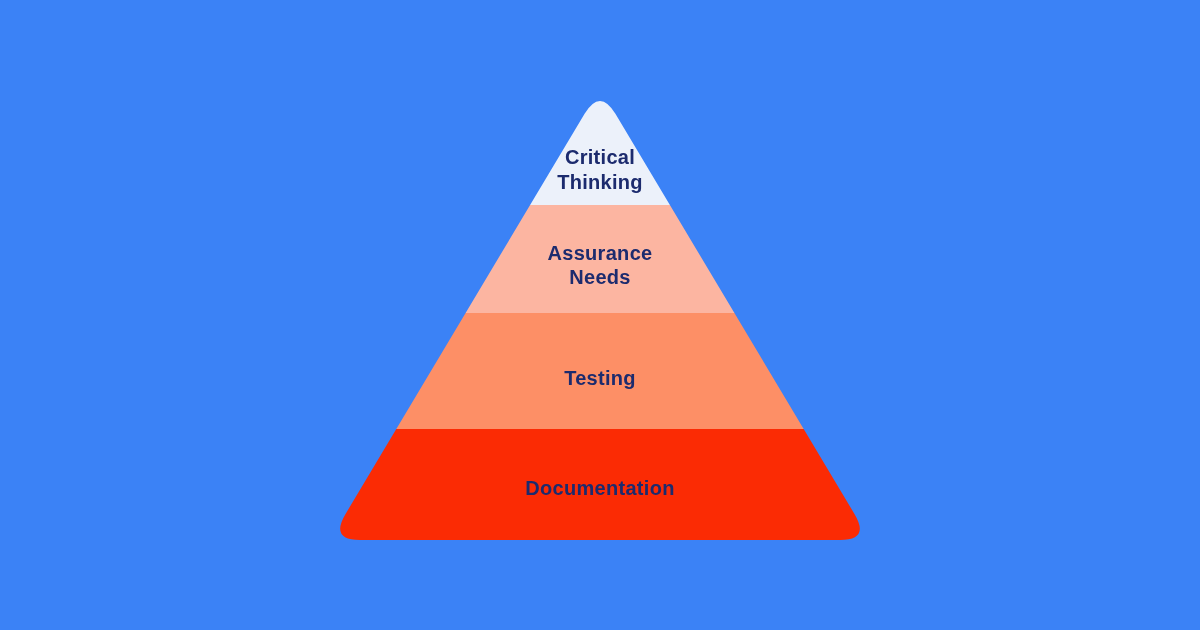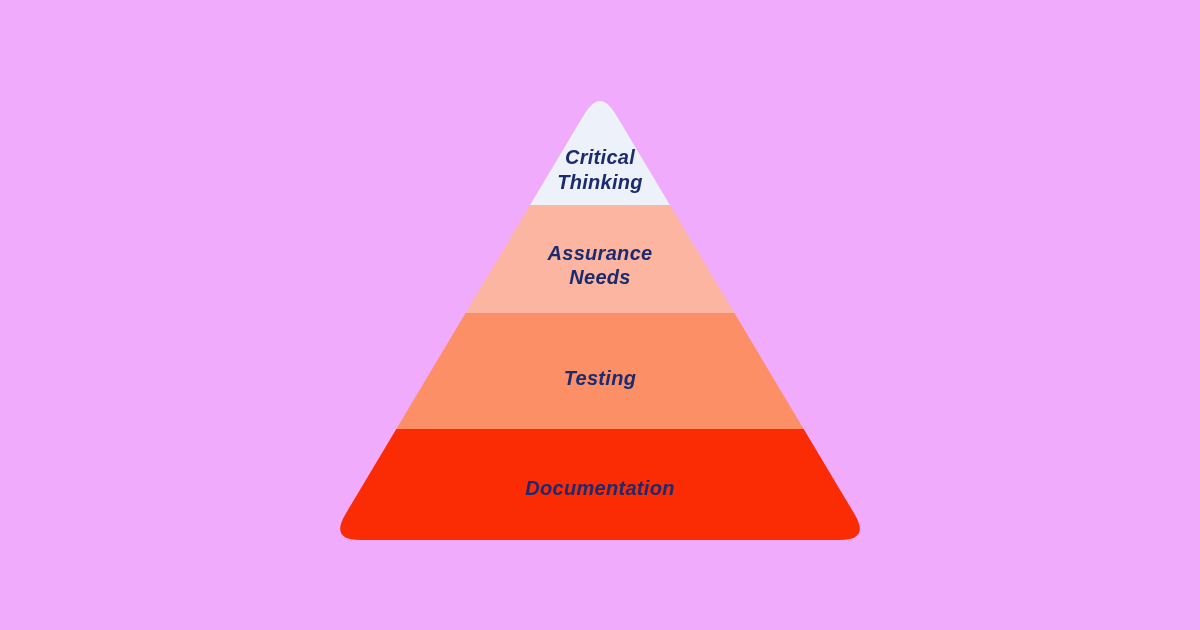--- a/index.html
+++ b/index.html
@@ -8,22 +8,21 @@
     width: 1200px;
     height: 630px;
     overflow: hidden;
     background: #ffffff;
     font-family: "Liberation Sans", sans-serif;
   }
   .canvas {
     position: relative;
     width: 1200px;
     height: 630px;
-    background: #f0abfc;
-    font-style: italic;
+    background: #3b82f6;
   }
   svg { display: block; }
   .tier-label {
     font-family: "Liberation Sans", "DejaVu Sans", sans-serif;
     font-size: 20px;
     font-weight: 600;
     letter-spacing: 0.3px;
     text-anchor: middle;
   }
 </style>

